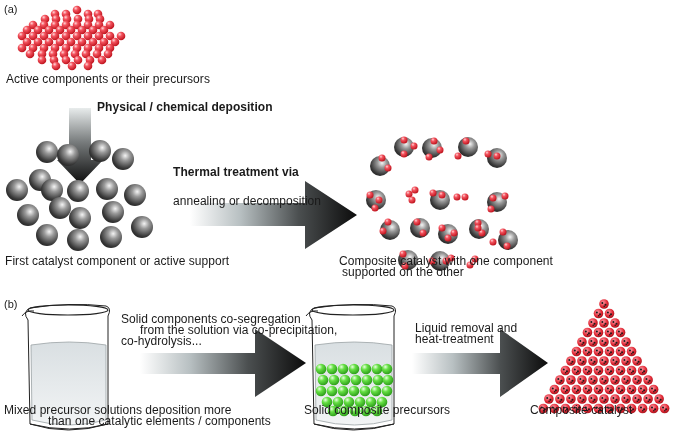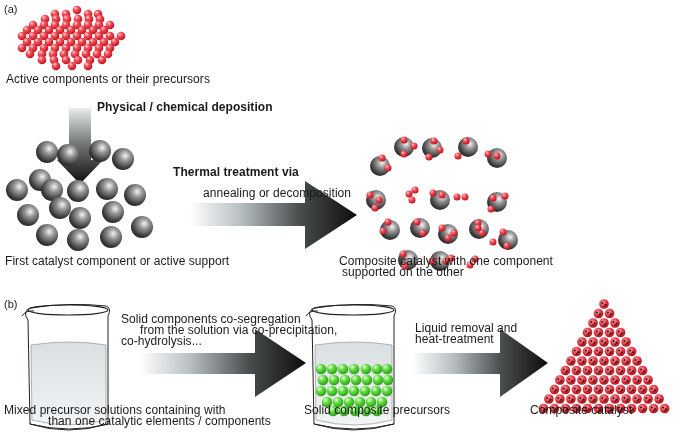--- a/index.html
+++ b/index.html
@@ -593,25 +593,25 @@
       <circle cx="663.0374999999999" cy="407.5" r="1" fill="#1b1b1b"></circle>
       <circle cx="666.1374999999999" cy="409.3" r="1" fill="#1b1b1b"></circle>
       <circle cx="664.8375" cy="410.7" r="0.8" fill="#1b1b1b"></circle>
     </g>
 </svg>
 
 <div class="lbl" style="left:6px;top:74px;">Active components or their precursors</div>
 <div class="lbl" style="left:97px;top:102px;font-weight:bold;">Physical / chemical deposition</div>
 <div class="lbl" style="left:5px;top:256px;">First catalyst component or active support</div>
 <div class="lbl" style="left:173px;top:167px;font-weight:bold;">Thermal treatment via</div>
-<div class="lbl" style="left:173px;top:188px;margin-left:30px;">annealing or decomposition</div>
+<div class="lbl" style="left:173px;top:196px;">annealing or decomposition</div>
 <div class="lbl" style="left:339px;top:256px;">Composite catalyst with one component</div>
 <div class="lbl" style="left:342px;top:267px;">supported on the other</div>
 
-<div class="lbl" style="left:4px;top:405px;">Mixed precursor solutions containing with</div>
+<div class="lbl" style="left:4px;top:405px;">Mixed precursor solutions deposition more</div>
 <div class="lbl" style="left:0;top:416px;padding-left:48px;">than one catalytic elements / components</div>
 <div class="lbl" style="left:121px;top:314px;">Solid components co-segregation</div>
 <div class="lbl" style="left:121px;top:325px;padding-left:19px;">from the solution via co-precipitation,</div>
 <div class="lbl" style="left:121px;top:336px;text-align:right;">co-hydrolysis...</div>
 <div class="lbl" style="left:304px;top:405px;">Solid composite precursors</div>
 <div class="lbl" style="left:415px;top:323px;">Liquid removal and</div>
 <div class="lbl" style="left:415px;top:334px;">heat-treatment</div>
 <div class="lbl" style="left:530px;top:405px;">Composite catalyst</div>
 
 </body></html>

